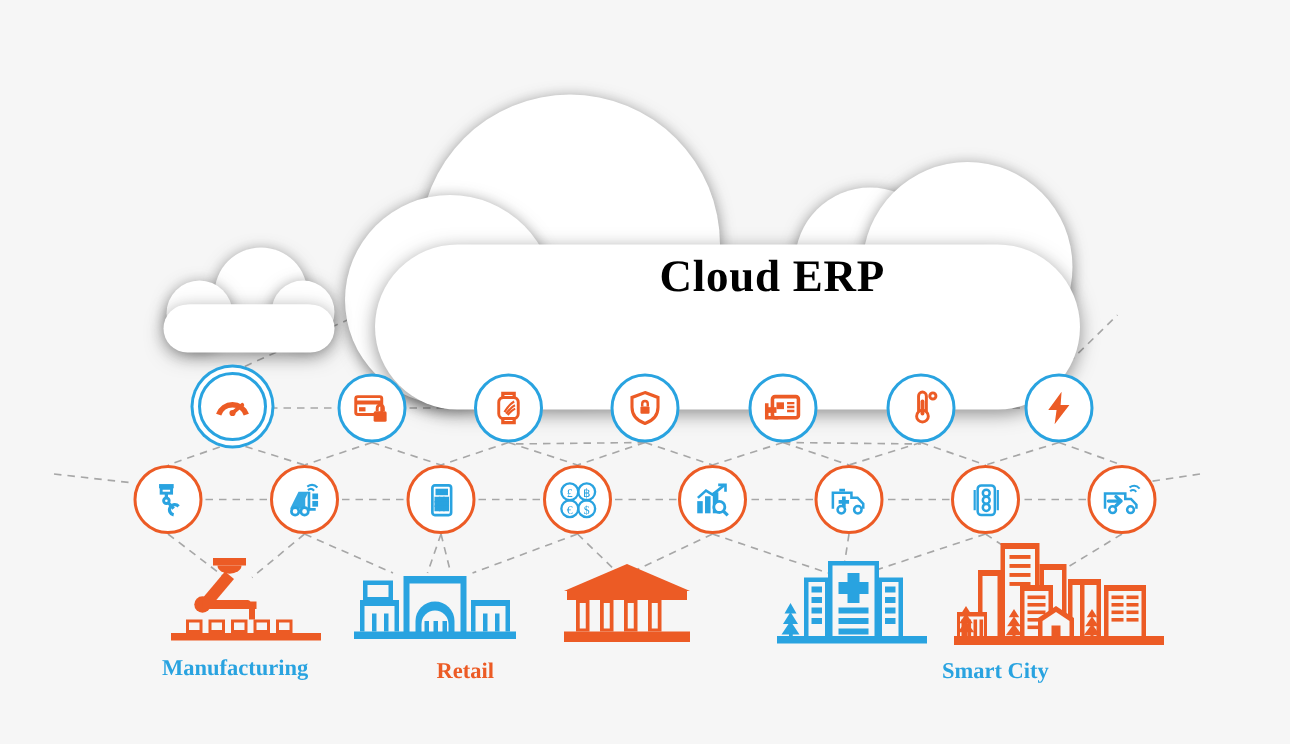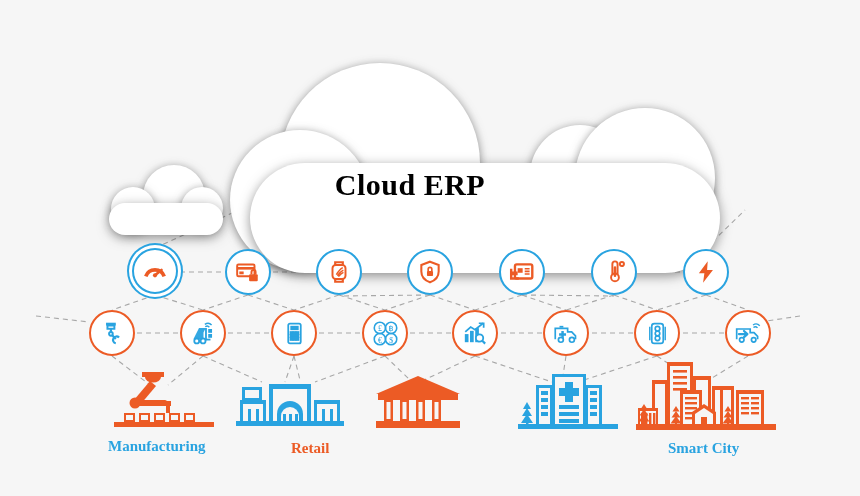--- a/index.html
+++ b/index.html
@@ -36,21 +36,21 @@
   
   #cloud-small{left:105px;top:165px;width:120px;height:70px;}
   #cloud-small .l1{left:38px;top:0px; width:62px;height:62px;}
   #cloud-small .l2{left:6px; top:22px;width:44px;height:44px;}
   #cloud-small .l3{left:76px;top:22px;width:42px;height:42px;}
   #cloud-small .base{left:4px;top:38px;width:114px;height:32px;border-radius:16px;}
   #cloud-small .cover{left:8px;top:38px;width:106px;height:28px;border-radius:14px;}
 
   .cloud-title{
     position:absolute;left:230px;top:168px;width:360px;
-    text-align:center;
+    text-align:right;
     font-family:"Liberation Serif", serif;
     font-weight:bold;font-size:30px;color:#000;letter-spacing:.5px;
   }
 
   
   #links{position:absolute;left:0;top:0;width:860px;height:496px;}
 
   
   .node{
     position:absolute;border-radius:50%;background:#ffffff;
@@ -523,15 +523,15 @@
             <path d="M92 56 l5.5 7.5 h-11z"></path>
             <rect x="91" y="61" width="2" height="3"></rect>
         </g>
         <rect x="0" y="64" width="140" height="6"></rect>
       </g>
     </svg>
   </div>
 
   <div class="label blue" style="left:108px;top:438px;">Manufacturing</div>
   <div class="label orange" style="left:263px;top:440px;margin-left:28px;">Retail</div>
-  <div class="label blue" style="left:668px;top:440px;">Smart City</div>
+  <div class="label blue" style="left:628px;top:440px;">Smart City</div>
 
 </div>
 
 </body></html>

